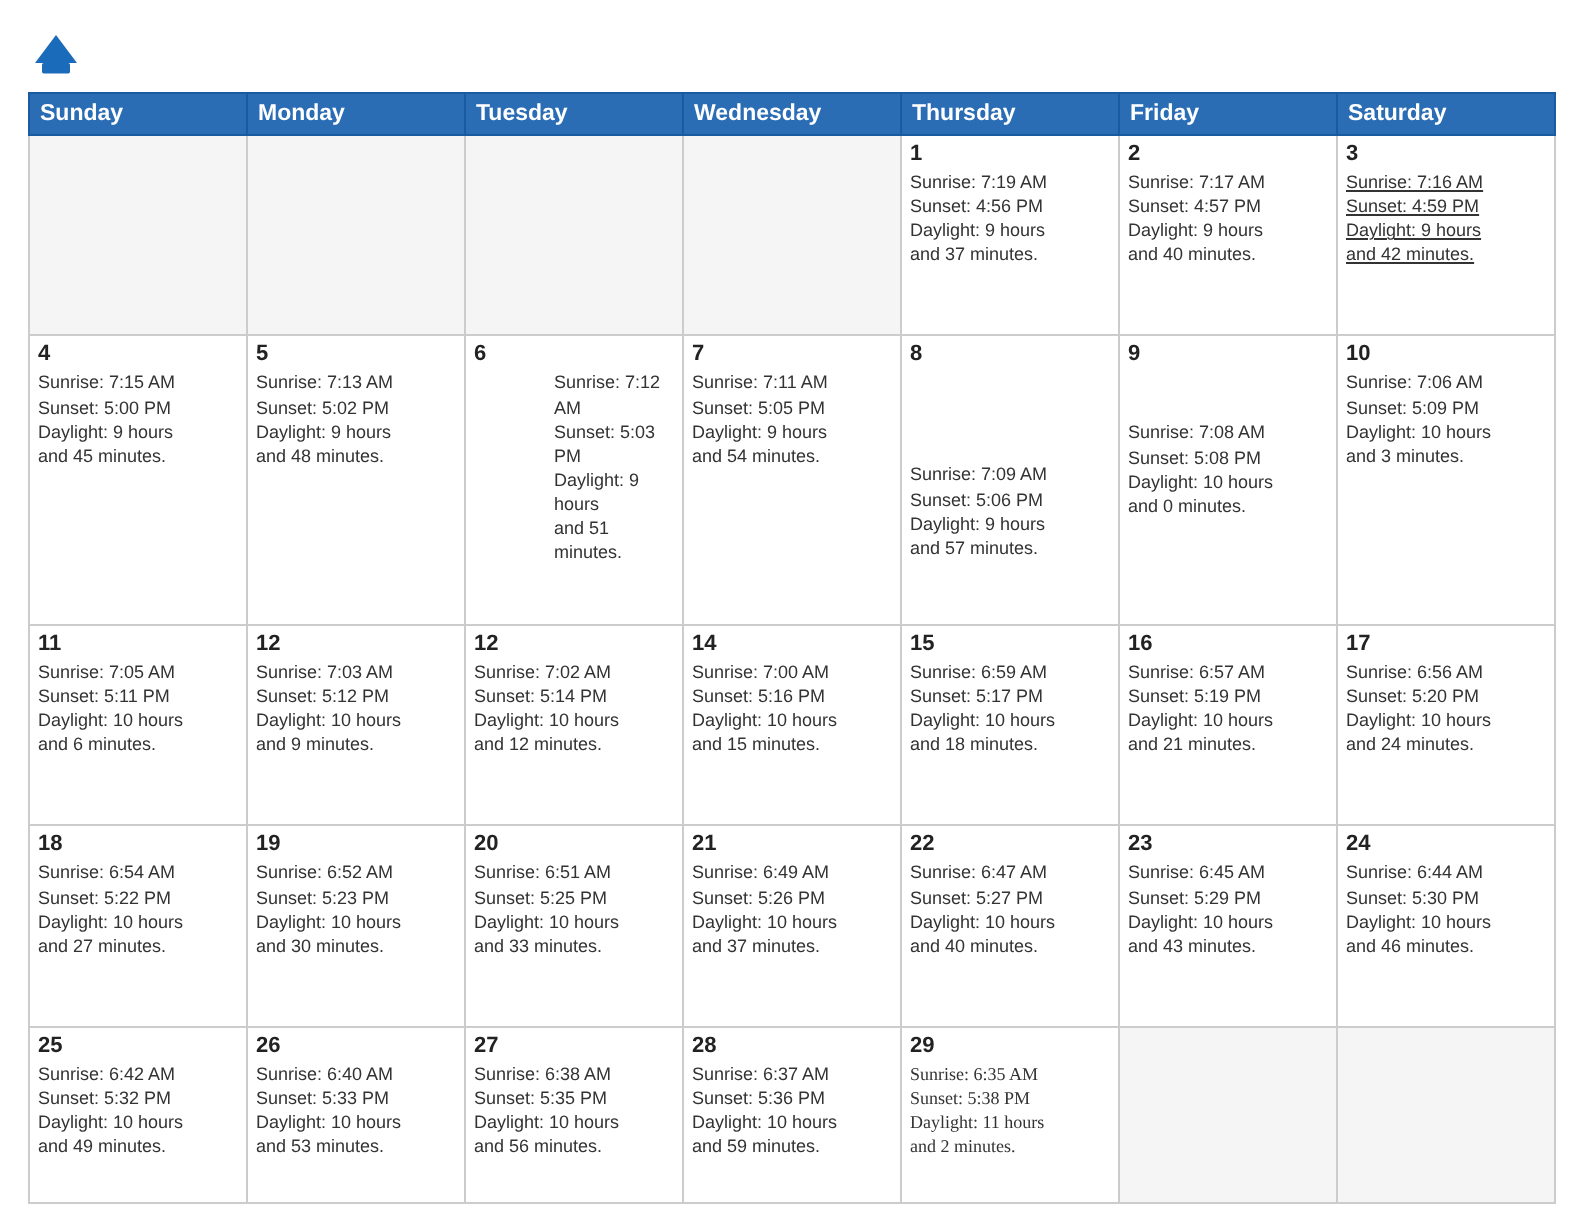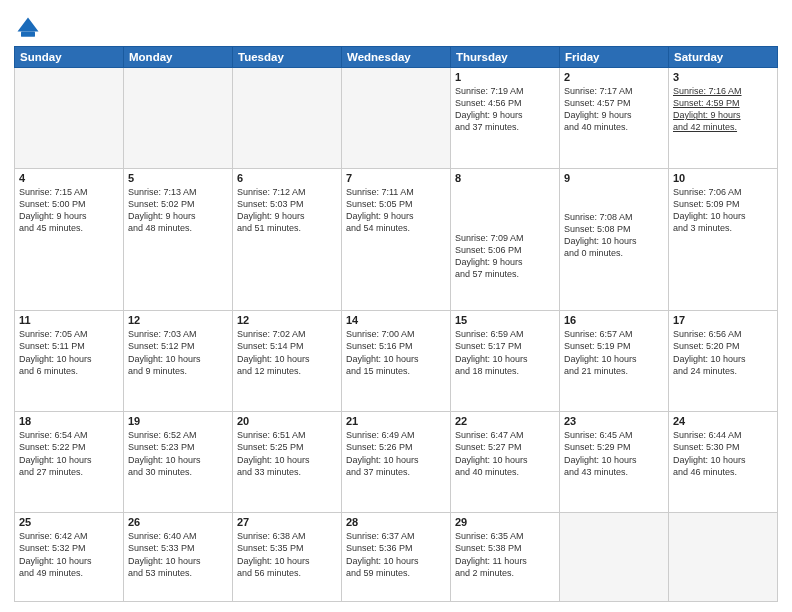--- a/index.html
+++ b/index.html
@@ -179,21 +179,21 @@
           </td>
           <td>
             <div class="day-num">5</div>
             <div class="day-info" style="white-space: pre-line;">Sunrise: 7:13 AM
 Sunset: 5:02 PM
 Daylight: 9 hours
 and 48 minutes.</div>
           </td>
           <td>
             <div class="day-num">6</div>
-            <div class="day-info" style="white-space: pre-line;">Sunrise: 7:12 AM
+            <div class="day-info" style="white-space: pre-line; margin-left: 40px;">Sunrise: 7:12 AM
 Sunset: 5:03 PM
 Daylight: 9 hours
 and 51 minutes.</div>
           </td>
           <td>
             <div class="day-num">7</div>
             <div class="day-info" style="white-space: pre-line;">Sunrise: 7:11 AM
 Sunset: 5:05 PM
 Daylight: 9 hours
 and 54 minutes.</div>
@@ -346,21 +346,21 @@
           </td>
           <td>
             <div class="day-num">28</div>
             <div class="day-info" style="white-space: pre-line;">Sunrise: 6:37 AM
 Sunset: 5:36 PM
 Daylight: 10 hours
 and 59 minutes.</div>
           </td>
           <td>
             <div class="day-num">29</div>
-            <div class="day-info" style="white-space: pre-line;">Sunrise: 6:35 AM
+            <div class="day-info" style="white-space: pre-line; font-family: Liberation Serif, serif;">Sunrise: 6:35 AM
 Sunset: 5:38 PM
 Daylight: 11 hours
 and 2 minutes.</div>
           </td>
           <td class="empty"></td>
           <td class="empty"></td>
         </tr>
       </tbody>
   </table>
 </div>

